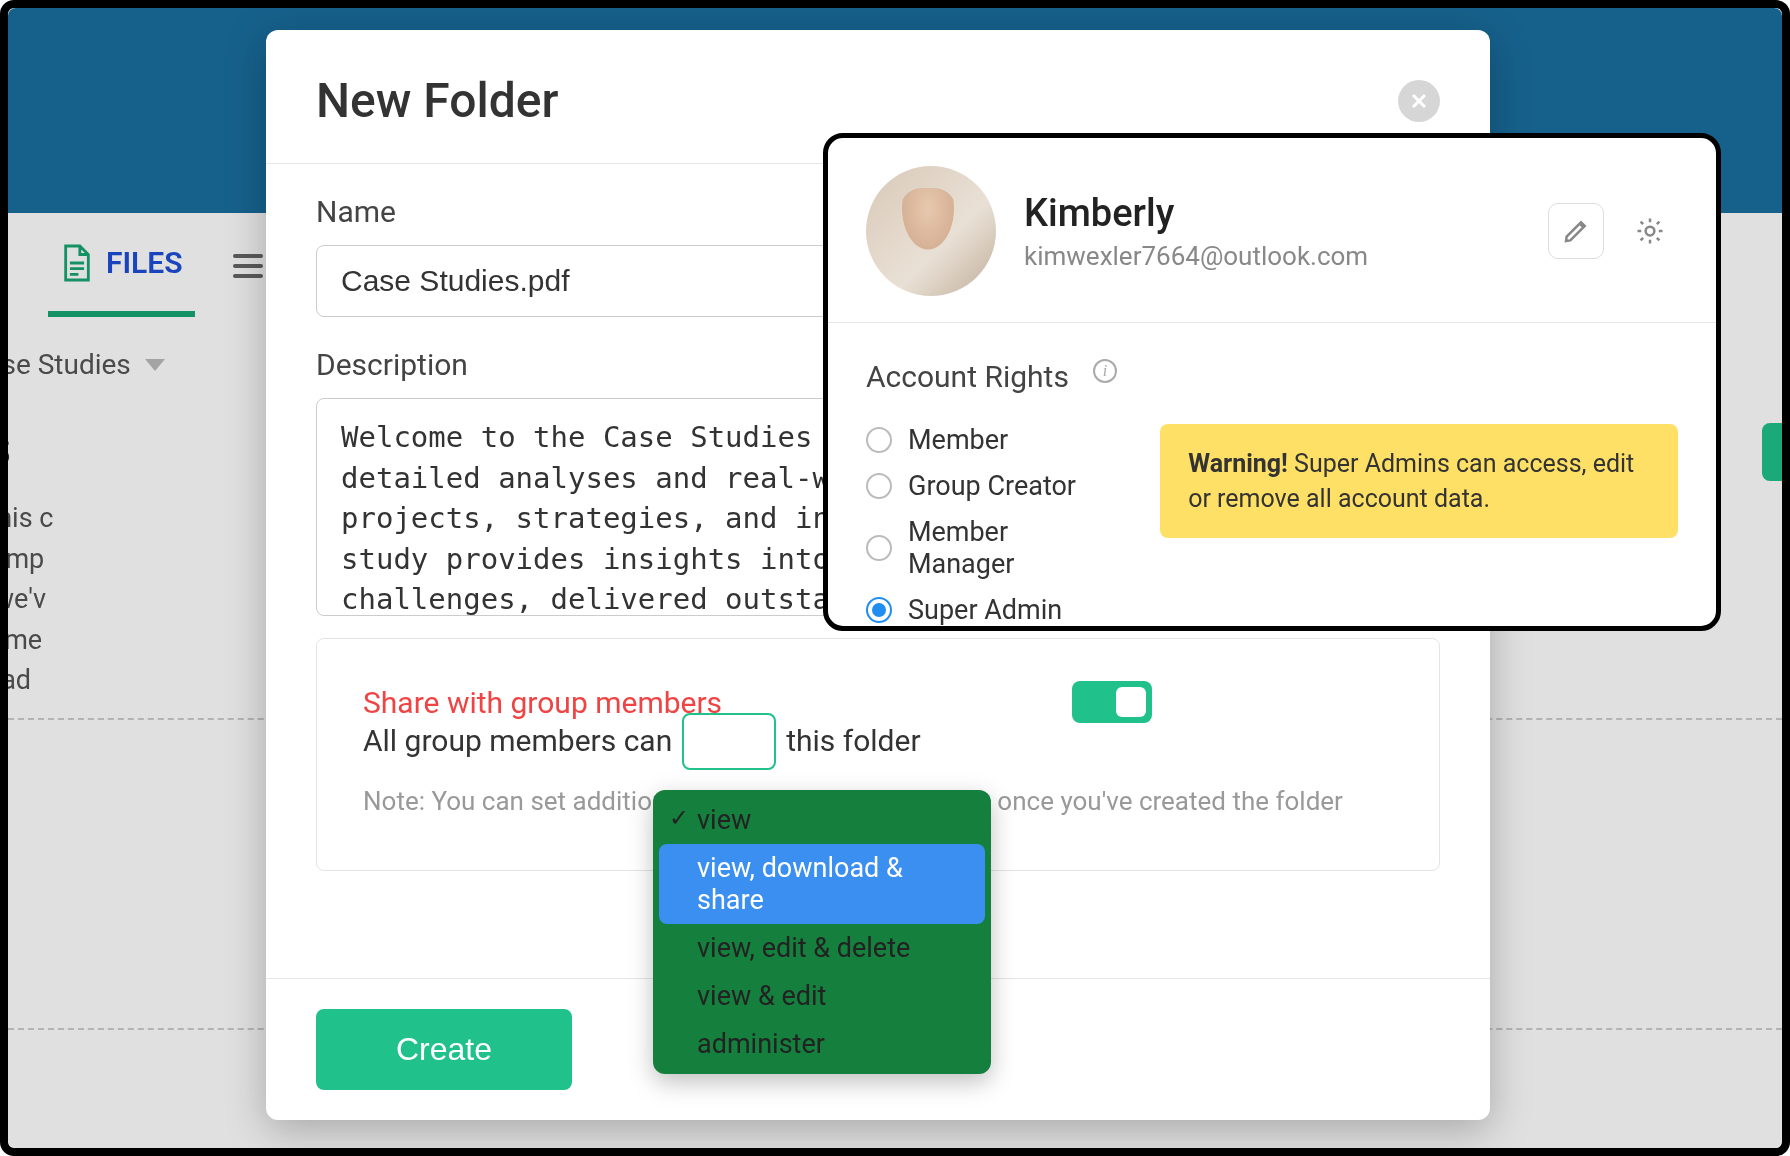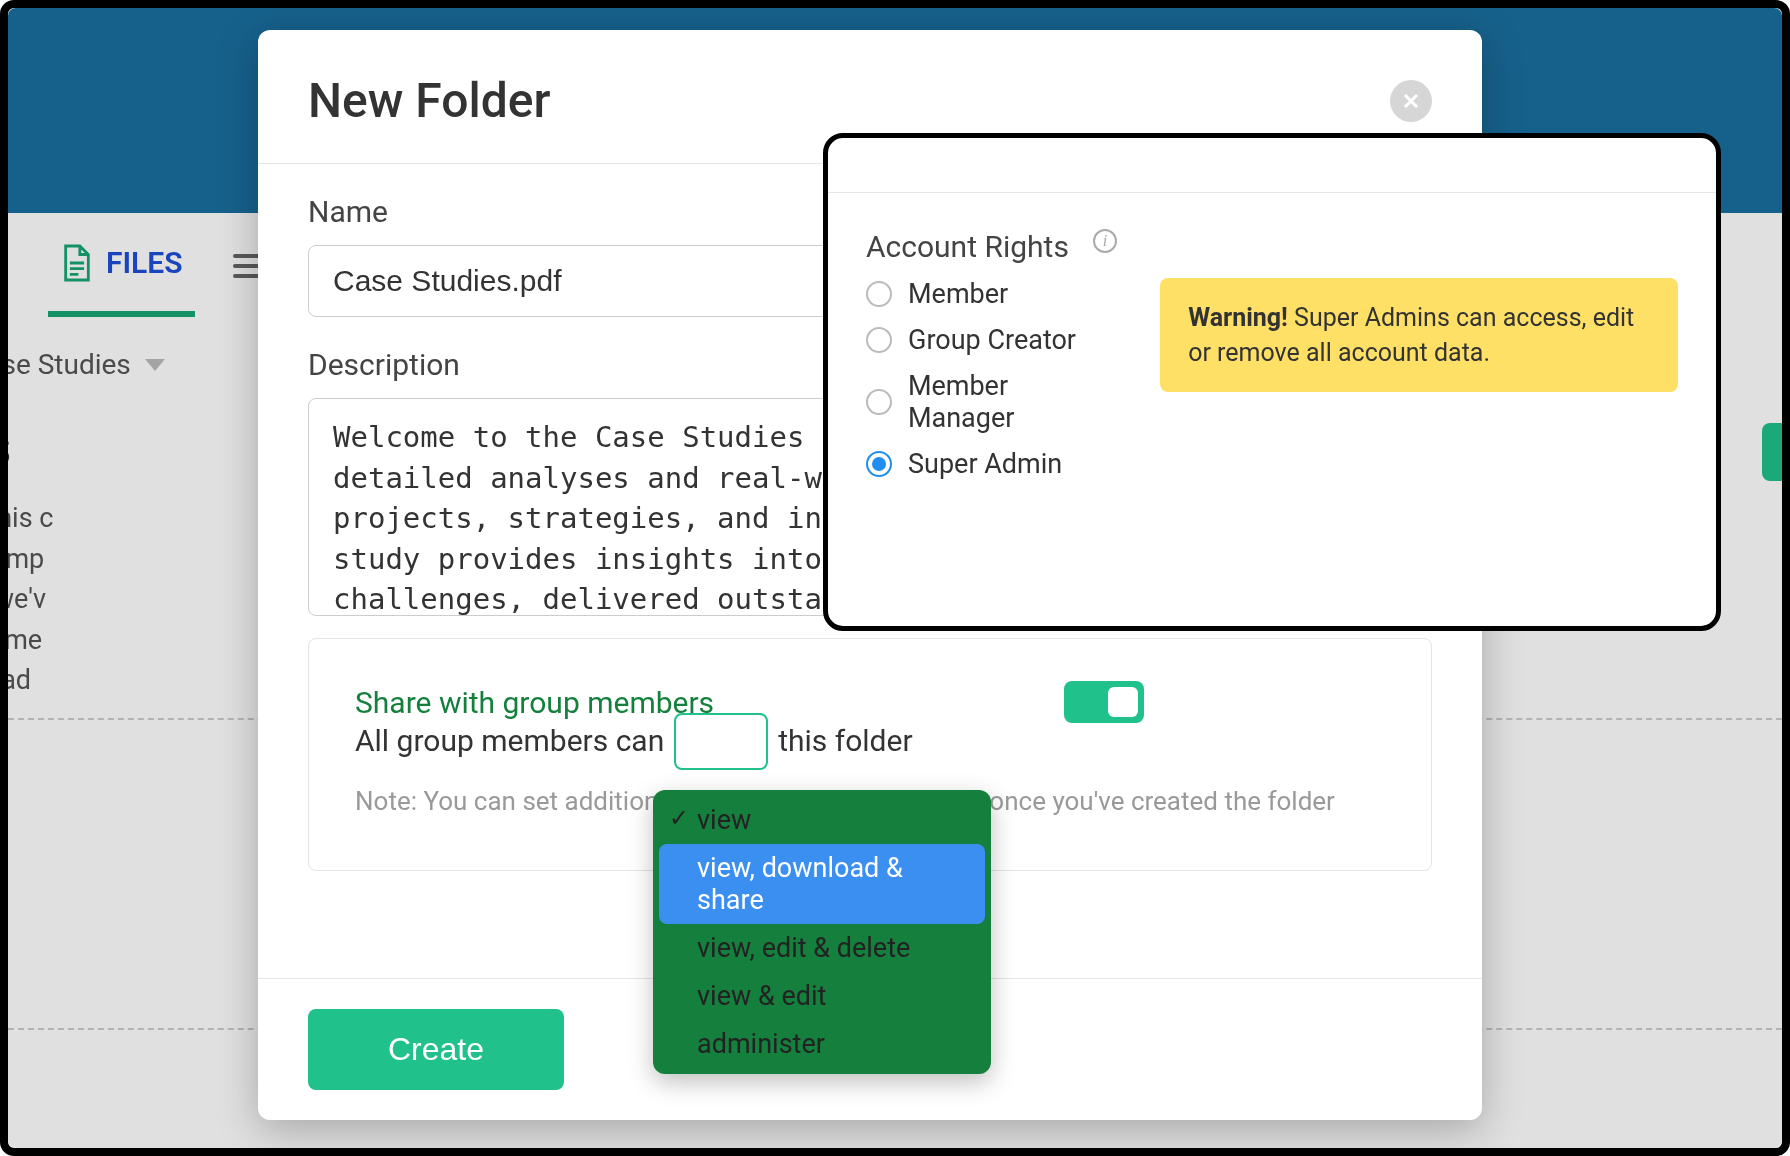--- a/index.html
+++ b/index.html
@@ -74,21 +74,21 @@
   border-top:2px dashed #ccc;
 }
 .bg-green-btn {
   position:absolute; top:415px; right:-10px;
   width:30px; height:58px; background:#1fc18a; border-radius:8px 0 0 8px;
 }
 
 
 .modal {
   position:absolute;
-  top: 22px; left: 250px;
+  top: 22px; left: 258px;
   width: 1224px; height: 1090px;
   background:#fff;
   border-radius: 12px;
   box-shadow: 0 10px 40px rgba(0,0,0,0.25);
   display:flex; flex-direction:column;
 }
 .modal-header {
   padding: 42px 50px 34px 50px;
   display:flex; align-items:center; justify-content:space-between;
   border-bottom:1px solid #e6e6e6;
@@ -114,21 +114,21 @@
 }
 .spacer { height:30px; }
 
 .share-panel {
   border:1px solid #e4e4e4; border-radius:8px;
   padding: 42px 46px 54px 46px;
   margin-top: 18px;
   position:relative;
 }
 .share-row { display:flex; align-items:center; justify-content:flex-start; gap:40px; }
-.share-label { font-size:30px; color:#15803d;text-align:right; }
+.share-label { font-size:30px; color:#ef4444;text-align:right; }
 .toggle {
   width:80px; height:42px; background:#20c18a; border-radius:8px;
   position:relative; cursor:pointer;
   margin-left: 310px;
 }
 .toggle-knob {
   position:absolute; top:6px; right:6px; width:30px; height:30px;
   background:#fff; border-radius:6px;
 }
 .perm-sentence {
@@ -212,21 +212,21 @@
 }
 .icon-btn.plain { border:none; }
 .icon-btn svg { width:30px; height:30px; stroke:#888; fill:none; stroke-width:2; }
 .user-divider { height:1px; background:#e6e6e6; margin:26px -38px 26px -38px; }
 .rights-title { font-size:30px; color:#444; display:flex; align-items:flex-start; gap:24px;margin-top:36px; }
 .info-icon {
   width:24px; height:24px; border:2px solid #aaa; border-radius:50%;
   display:flex; align-items:center; justify-content:center;
   font-size:16px; color:#aaa; font-family:Georgia,serif; font-style:italic;
 }
-.rights-body { display:flex; gap:40px; margin-top:14px; align-items:flex-start; }
+.rights-body { display:flex; gap:40px; margin-top:30px; align-items:flex-start; }
 .rights-options { display:flex; flex-direction:column; gap:14px; }
 .radio-row { display:flex; align-items:center; gap:16px; font-size:27px; color:#333; cursor:pointer; }
 .radio {
   width:26px; height:26px; border-radius:50%; border:2px solid #bbb; background:#fff; position:relative;
 }
 .radio.selected { border-color:#1f8ef0; }
 .radio.selected::after {
   content:""; position:absolute; top:4px; left:4px; width:14px; height:14px; background:#1f8ef0; border-radius:50%;
 }
 .warning {
@@ -310,20 +310,40 @@
 
   <div class="dropdown" id="dropdown">
       <div class="dropdown-item checked">view</div>
       <div class="dropdown-item highlight">view, download &amp; share</div>
       <div class="dropdown-item">view, edit &amp; delete</div>
       <div class="dropdown-item">view &amp; edit</div>
       <div class="dropdown-item">administer</div>
     </div>
 
   <div class="user-panel">
+    <div class="user-top">
+      <div class="avatar"></div>
+      <div>
+        <div class="user-name">Kimberly</div>
+        <div class="user-email">kimwexler7664@outlook.com</div>
+      </div>
+      <div class="user-actions">
+        <div class="icon-btn">
+          <svg viewBox="0 0 24 24">
+              <path d="M4 20 l3.5 -0.5 L19 8 l-3 -3 L4.5 16.5 z M15 6 l3 3"></path>
+            </svg>
+        </div>
+        <div class="icon-btn plain">
+          <svg viewBox="0 0 24 24">
+              <circle cx="12" cy="12" r="3.5"></circle>
+              <path d="M12 2 v3 M12 19 v3 M2 12 h3 M19 12 h3 M4.5 4.5 l2 2 M17.5 17.5 l2 2 M19.5 4.5 l-2 2 M6.5 17.5 l-2 2"></path>
+            </svg>
+        </div>
+      </div>
+    </div>
     <div class="user-divider"></div>
     <div class="rights-title">
       <span>Account Rights</span>
       <span class="info-icon">i</span>
     </div>
     <div class="rights-body">
       <div class="rights-options" id="rights-options">
           <div class="radio-row">
             <span class="radio"></span>
             <span>Member</span>

